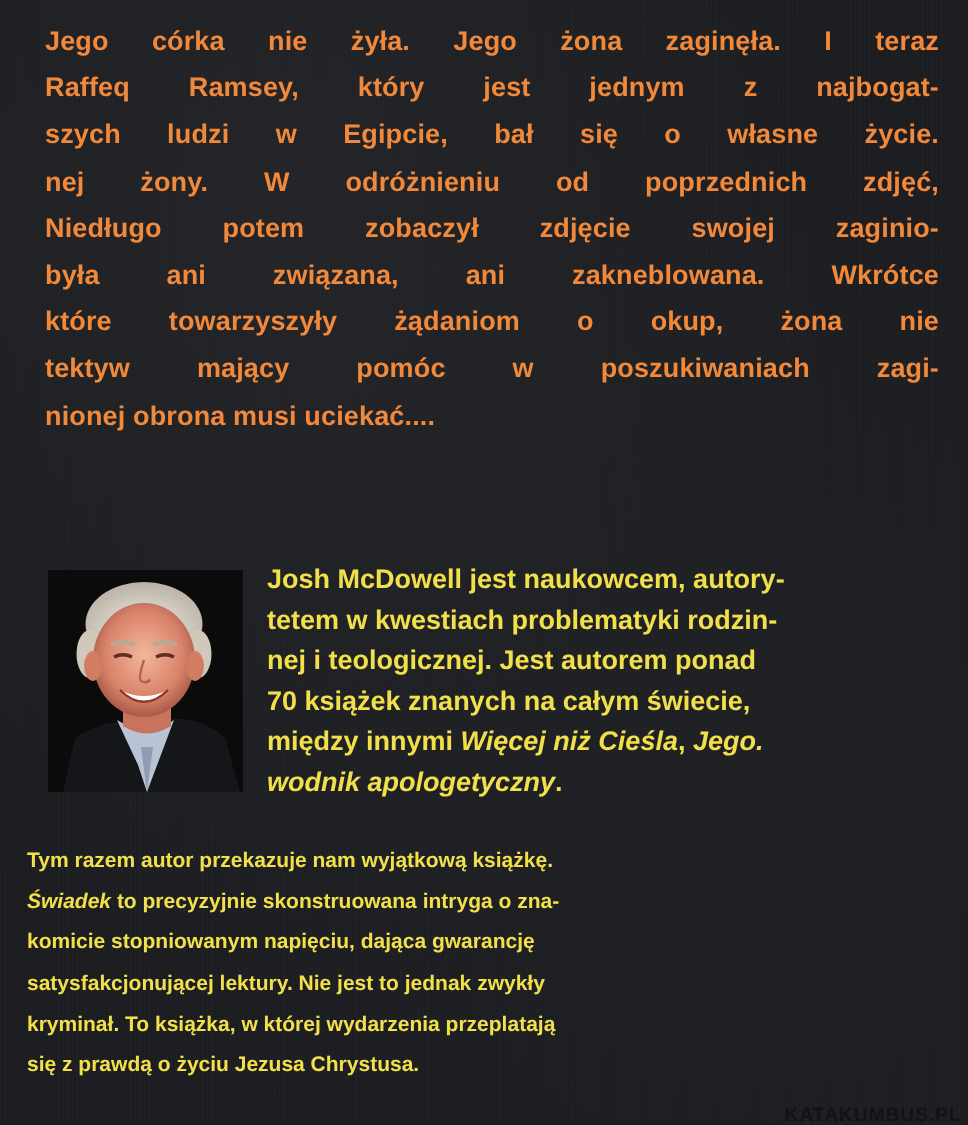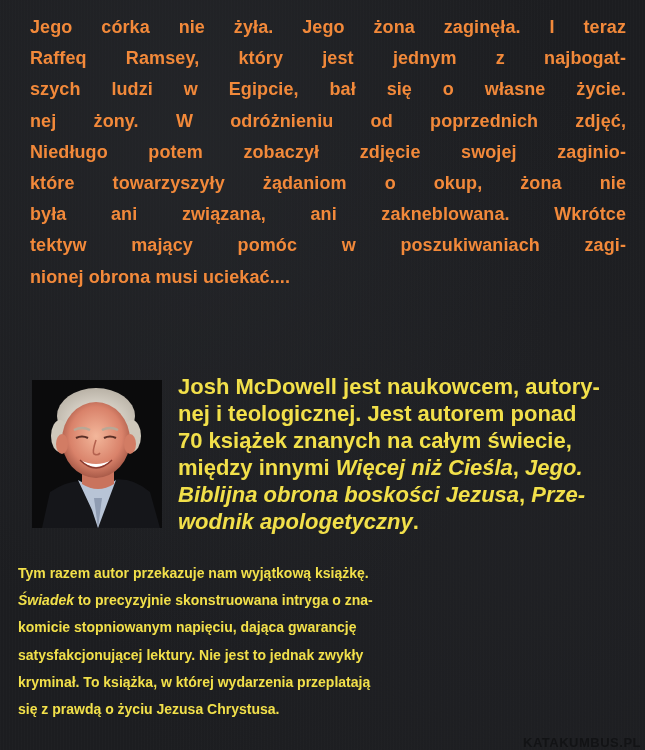--- a/index.html
+++ b/index.html
@@ -53,21 +53,21 @@
       background: #0c0c0d;
       overflow: hidden;
     }
     .author-bio {
       position: absolute;
       left: 178px;
       top: 373px;
       width: 413px;
       color: #f2e04a;
       font-weight: bold;
-      font-size: 22px;
+      font-size: 18px;
       line-height: 27px;
     }
     .author-bio .line, .description .line {
       display: block;
       white-space: nowrap;
     }
     .description {
       position: absolute;
       left: 18px;
       top: 560px;
@@ -92,22 +92,22 @@
 <body>
 
 <div class="page">
 
   <div class="blurb">
     <span class="line">Jego córka nie żyła. Jego żona zaginęła. I teraz</span>
     <span class="line">Raffeq Ramsey, który jest jednym z najbogat-</span>
     <span class="line">szych ludzi w Egipcie, bał się o własne życie.</span>
     <span class="line">nej żony. W odróżnieniu od poprzednich zdjęć,</span>
     <span class="line">Niedługo potem zobaczył zdjęcie swojej zaginio-</span>
+    <span class="line">była ani związana, ani zakneblowana. Wkrótce</span>
     <span class="line">które towarzyszyły żądaniom o okup, żona nie</span>
-    <span class="line">była ani związana, ani zakneblowana. Wkrótce</span>
     <span class="line">tektyw mający pomóc w poszukiwaniach zagi-</span>
     <span class="line last">nionej obrona musi uciekać....</span>
   </div>
 
   <div class="author-photo" title="Portrait of Josh McDowell">
     <svg width="130" height="148" viewBox="0 0 130 148">
       <defs>
         <radialGradient id="face" cx="50%" cy="45%" r="55%">
           <stop offset="0%" stop-color="#f3b79b"></stop>
           <stop offset="70%" stop-color="#d9826a"></stop>
@@ -144,24 +144,24 @@
 
       <path d="M64 60 Q60 72 62 74 Q66 76 68 73" stroke="#b4624f" stroke-width="1.6" fill="none"></path>
 
       <path d="M48 80 Q64 94 80 80 Q64 88 48 80 Z" fill="#ffffff"></path>
       <path d="M48 80 Q64 96 80 80" stroke="#8a3b30" stroke-width="1.6" fill="none"></path>
     </svg>
   </div>
 
   <div class="author-bio">
     <span class="line">Josh McDowell jest naukowcem, autory-</span>
+    <span class="line">tetem w kwestiach problematyki rodzin-</span>
     <span class="line">nej i teologicznej. Jest autorem ponad</span>
     <span class="line">70 książek znanych na całym świecie,</span>
     <span class="line"><span>między innymi </span><span class="it">Więcej niż Cieśla</span><span>, </span><span class="it">Jego.</span></span>
-    <span class="line"><span class="it">Biblijna obrona boskości Jezusa</span><span>, </span><span class="it">Prze-</span></span>
     <span class="line"><span class="it">wodnik apologetyczny</span><span>.</span></span>
   </div>
 
   <div class="description">
     <span class="line">Tym razem autor przekazuje nam wyjątkową książkę.</span>
     <span class="line"><span class="it">Świadek</span><span> to precyzyjnie skonstruowana intryga o zna-</span></span>
     <span class="line">komicie stopniowanym napięciu, dająca gwarancję</span>
     <span class="line">satysfakcjonującej lektury. Nie jest to jednak zwykły</span>
     <span class="line">kryminał. To książka, w której wydarzenia przeplatają</span>
     <span class="line">się z prawdą o życiu Jezusa Chrystusa.</span>

